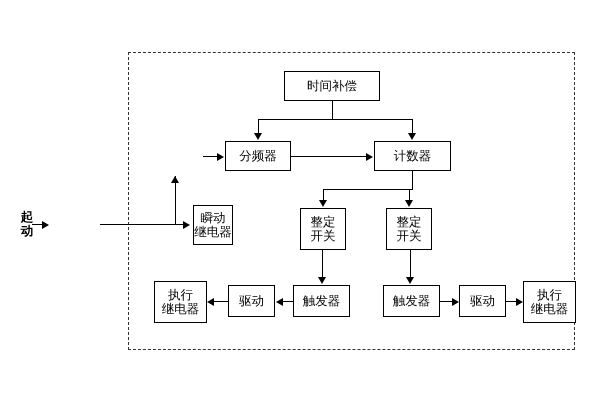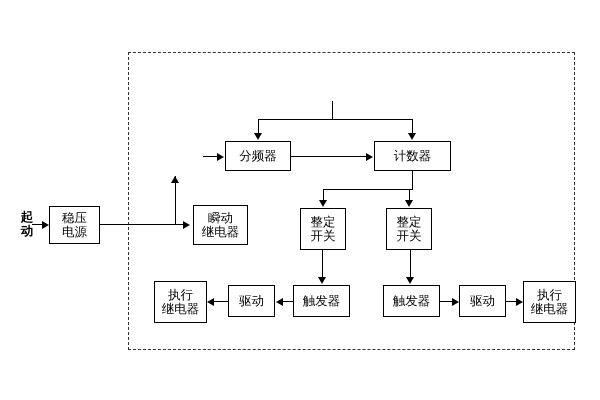--- a/index.html
+++ b/index.html
@@ -85,30 +85,29 @@
 </head>
 <body>
 
 <div id="diagram">
 
   <div class="dashed-region" style="left:128px; top:52px; width:447px; height:298px;"></div>
 
   <div class="label-free" style="left:10px; top:204px; width:34px; height:40px;">起
 动</div>
 
-  <div class="node" style="left:49px; top:206px; width:51px; height:38px;">稳压
-电源</div>
 
+  <div class="node" style="left:284px; top:71px; width:96px; height:30px;">时间补偿</div>
 
 
   <div class="node" style="left:225px; top:141px; width:66px; height:30px;">分频器</div>
 
   <div class="node" style="left:374px; top:141px; width:77px; height:30px;">计数器</div>
 
-  <div class="node" style="left:193px; top:205px; width:55px; height:40px;">瞬动
+  <div class="node" style="left:193px; top:205px; width:40px; height:40px;">瞬动
 继电器</div>
 
   <div class="node" style="left:300px; top:208px; width:46px; height:42px;">整定
 开关</div>
 
   <div class="node" style="left:386px; top:208px; width:46px; height:42px;">整定
 开关</div>
 
   <div class="node" style="left:293px; top:285px; width:57px; height:32px;">触发器</div>
 

